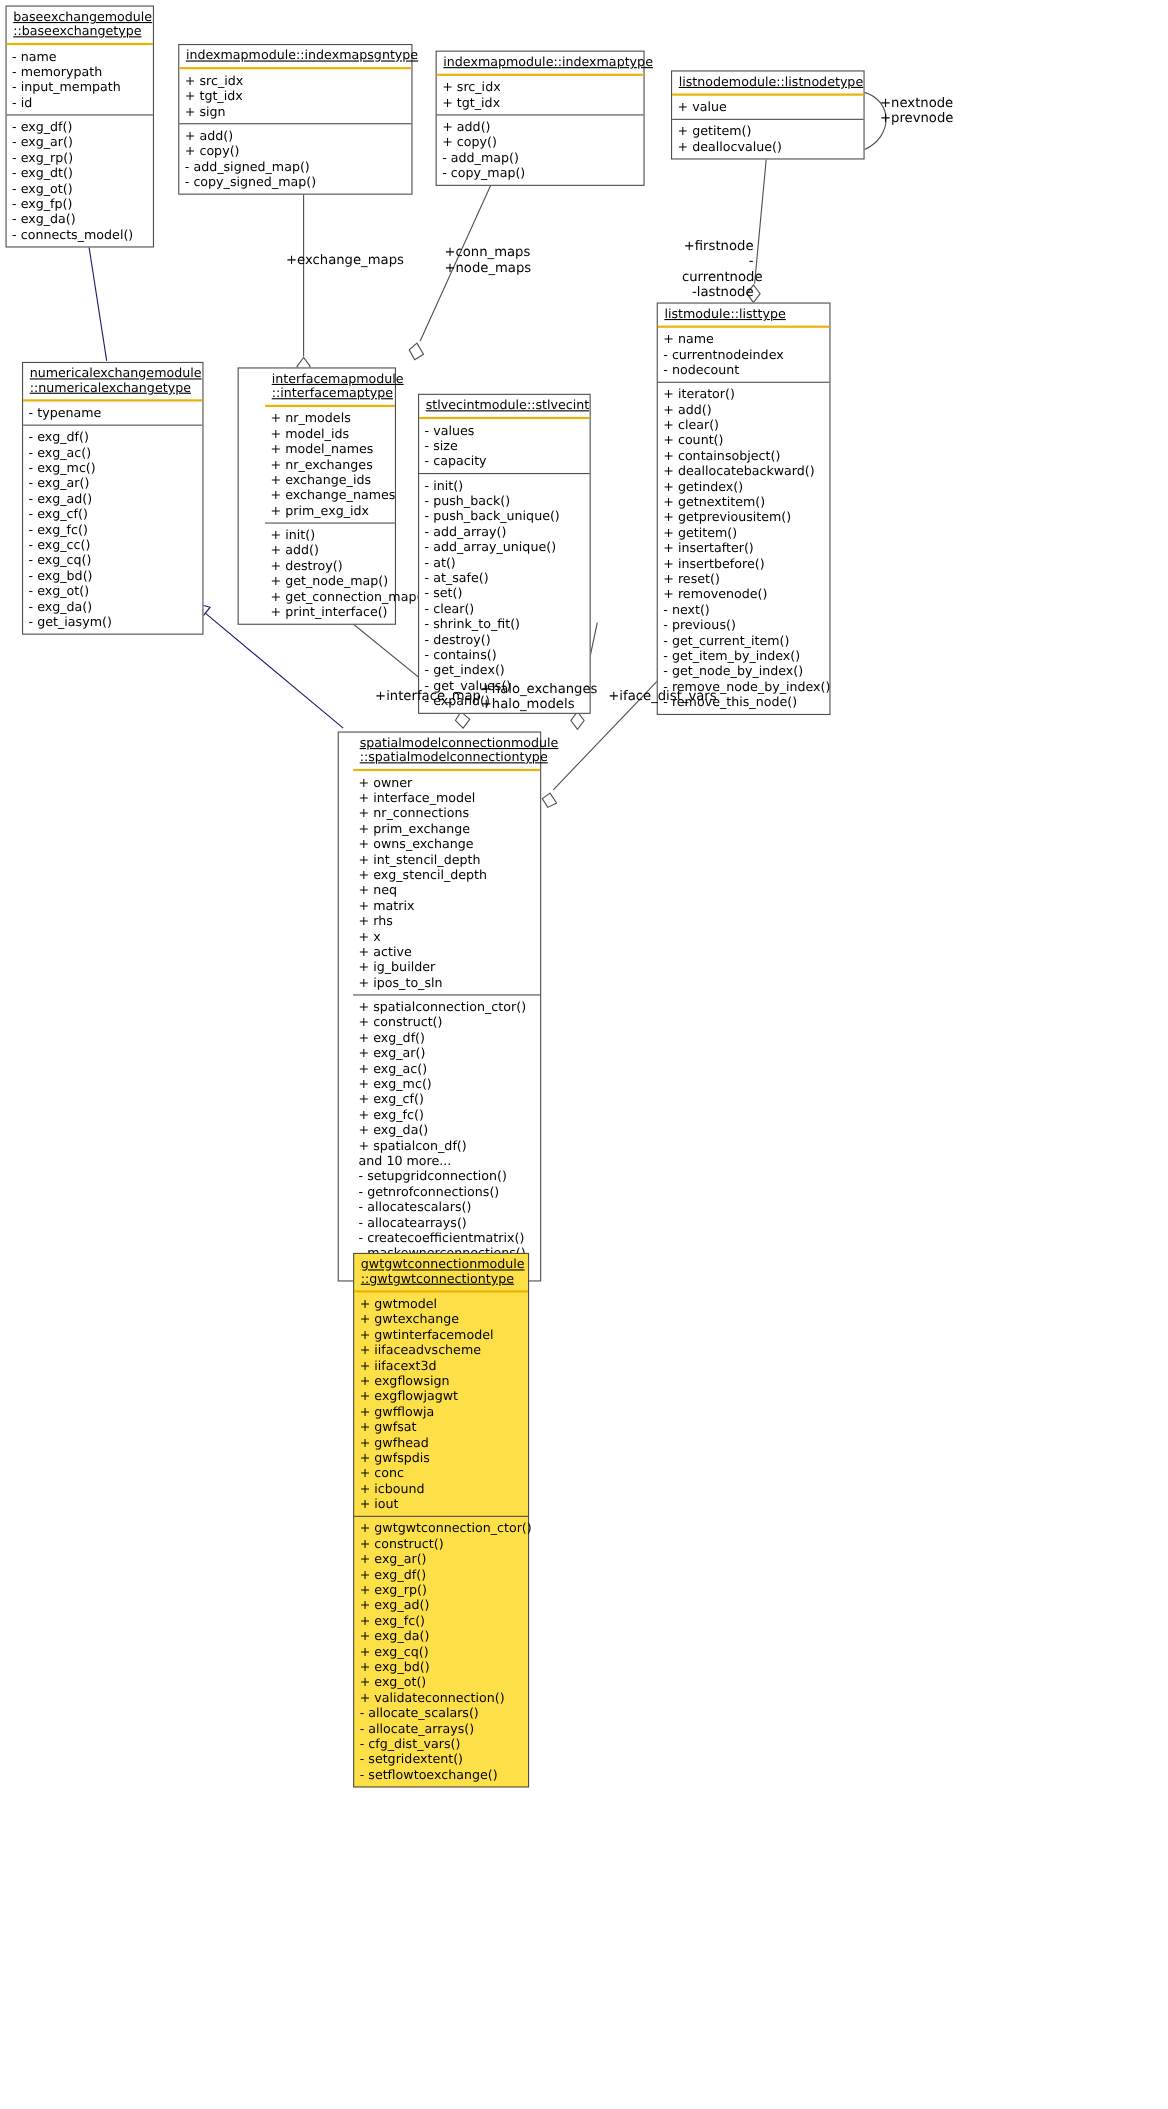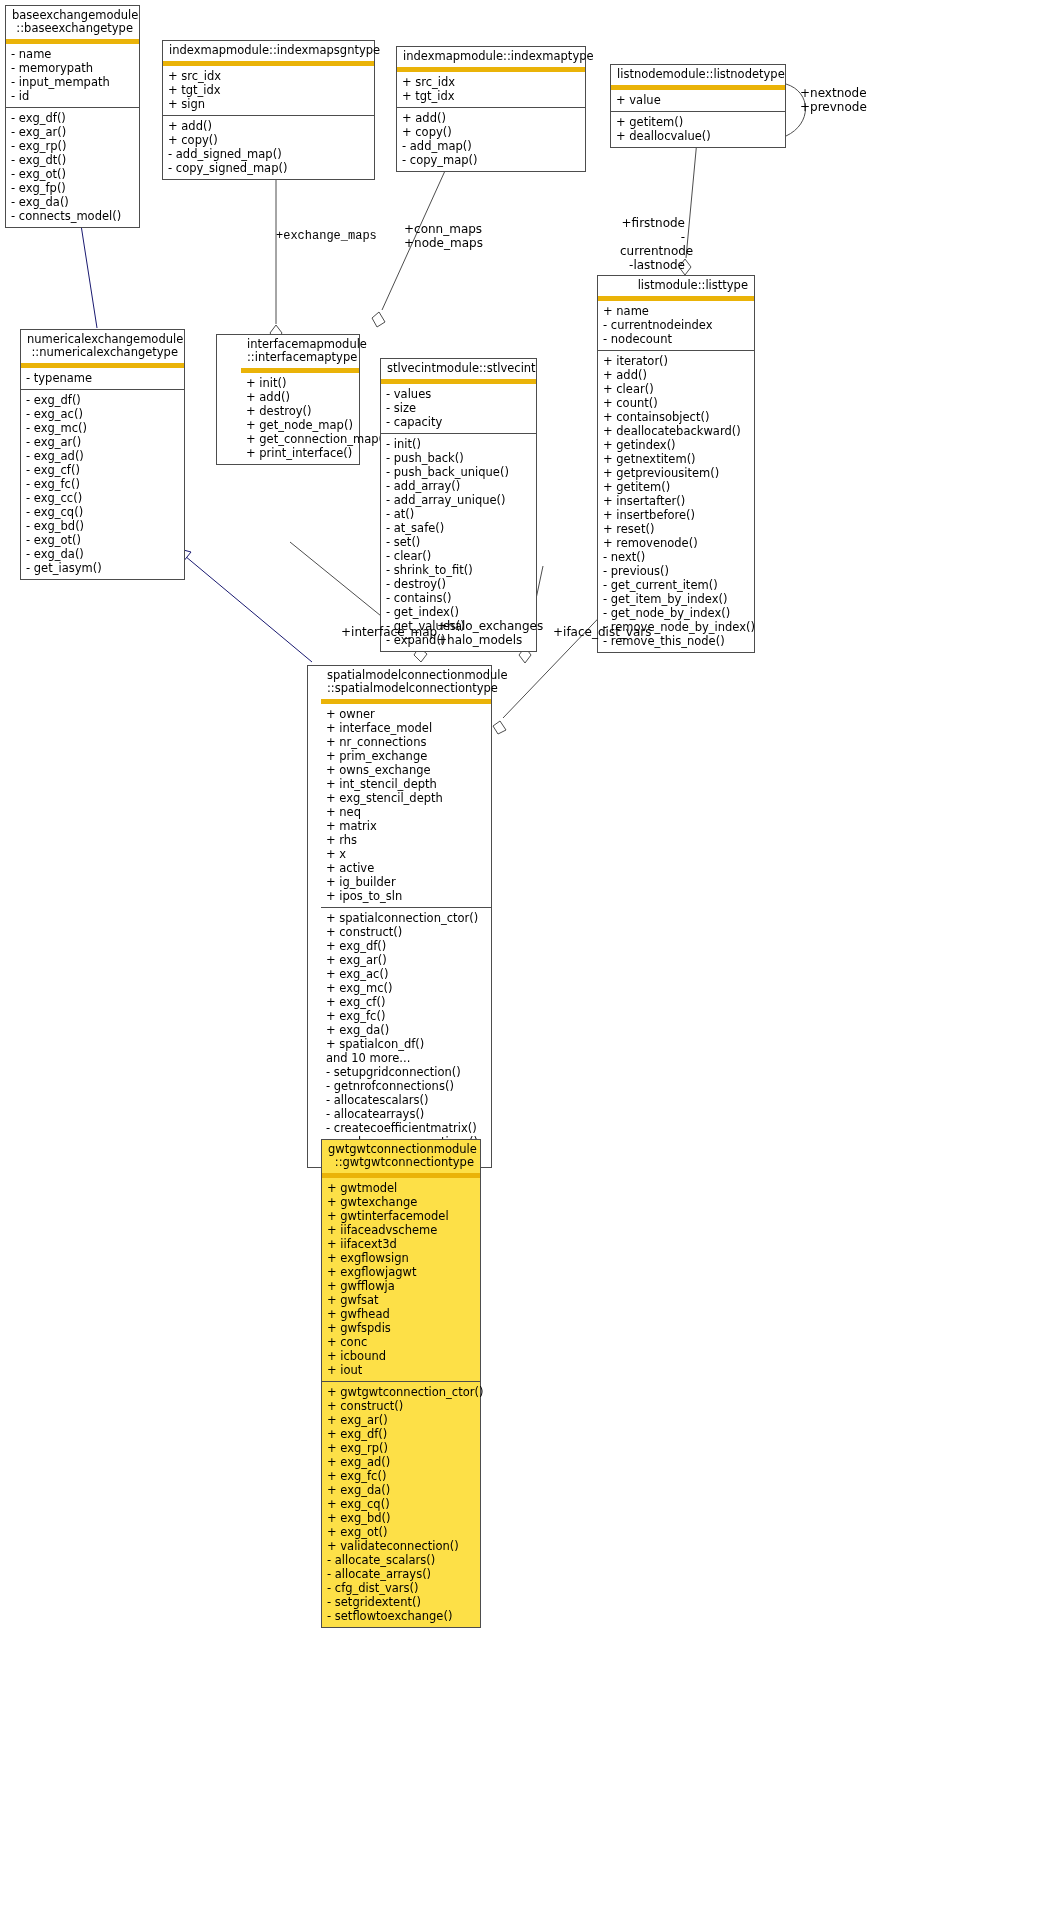--- a/index.html
+++ b/index.html
@@ -32,25 +32,26 @@
   .uml-box {
     position: absolute;
     border: 1px solid #4d4d4d;
     background: #ffffff;
     box-sizing: border-box;
   }
   .uml-box.filled {
     background: #fde047;
   }
   .uml-title {
-    text-align: right;
+    text-align: left;
     padding: 3px 6px 4px 6px;
     line-height: 1.12;
     white-space: pre-line;
-    border-bottom: 5px solid #eab308;
+    border-bottom: 2px solid #eab308;
+    text-decoration: underline;
   }
   .uml-section {
     padding: 3px 5px 4px 5px;
     line-height: 1.22;
     border-bottom: 1px solid #4d4d4d;
   }
   .uml-section:last-child {
     border-bottom: none;
   }
   .uml-section .row {
@@ -236,20 +237,29 @@
       <div class="row">- exg_ot()</div>
       <div class="row">- exg_da()</div>
       <div class="row">- get_iasym()</div>
     </div>
   </div>
 
   <div class="uml-box" style="left:216px; top:334px; width:144px;padding-left:24px;">
     <div class="uml-title">interfacemapmodule
 ::interfacemaptype</div>
     <div class="uml-section">
+      <div class="row">+ nr_models</div>
+      <div class="row">+ model_ids</div>
+      <div class="row">+ model_names</div>
+      <div class="row">+ nr_exchanges</div>
+      <div class="row">+ exchange_ids</div>
+      <div class="row">+ exchange_names</div>
+      <div class="row">+ prim_exg_idx</div>
+    </div>
+    <div class="uml-section">
       <div class="row">+ init()</div>
       <div class="row">+ add()</div>
       <div class="row">+ destroy()</div>
       <div class="row">+ get_node_map()</div>
       <div class="row">+ get_connection_map()</div>
       <div class="row">+ print_interface()</div>
     </div>
   </div>
 
   <div class="uml-box" style="left:380px; top:310px; width:157px;margin-top:48px;">
@@ -359,21 +369,21 @@
     </div>
   </div>
 
   <div class="edge-label left-al" style="left:800px; top:86px;">+nextnode
 +prevnode</div>
 
   <div class="edge-label right-al" style="left:620px; top:216px; width:65px;">+firstnode
 -currentnode
 -lastnode</div>
 
-  <div class="edge-label left-al" style="left:276px; top:229px;font-family:Liberation Mono, monospace;">+exchange_maps</div>
+  <div class="edge-label left-al" style="left:260px; top:229px;">+exchange_maps</div>
 
   <div class="edge-label left-al" style="left:404px; top:222px;">+conn_maps
 +node_maps</div>
 
   <div class="edge-label left-al" style="left:341px; top:625px;">+interface_map</div>
 
   <div class="edge-label left-al" style="left:437px; top:619px;">+halo_exchanges
 +halo_models</div>
 
   <div class="edge-label left-al" style="left:553px; top:625px;">+iface_dist_vars</div>

